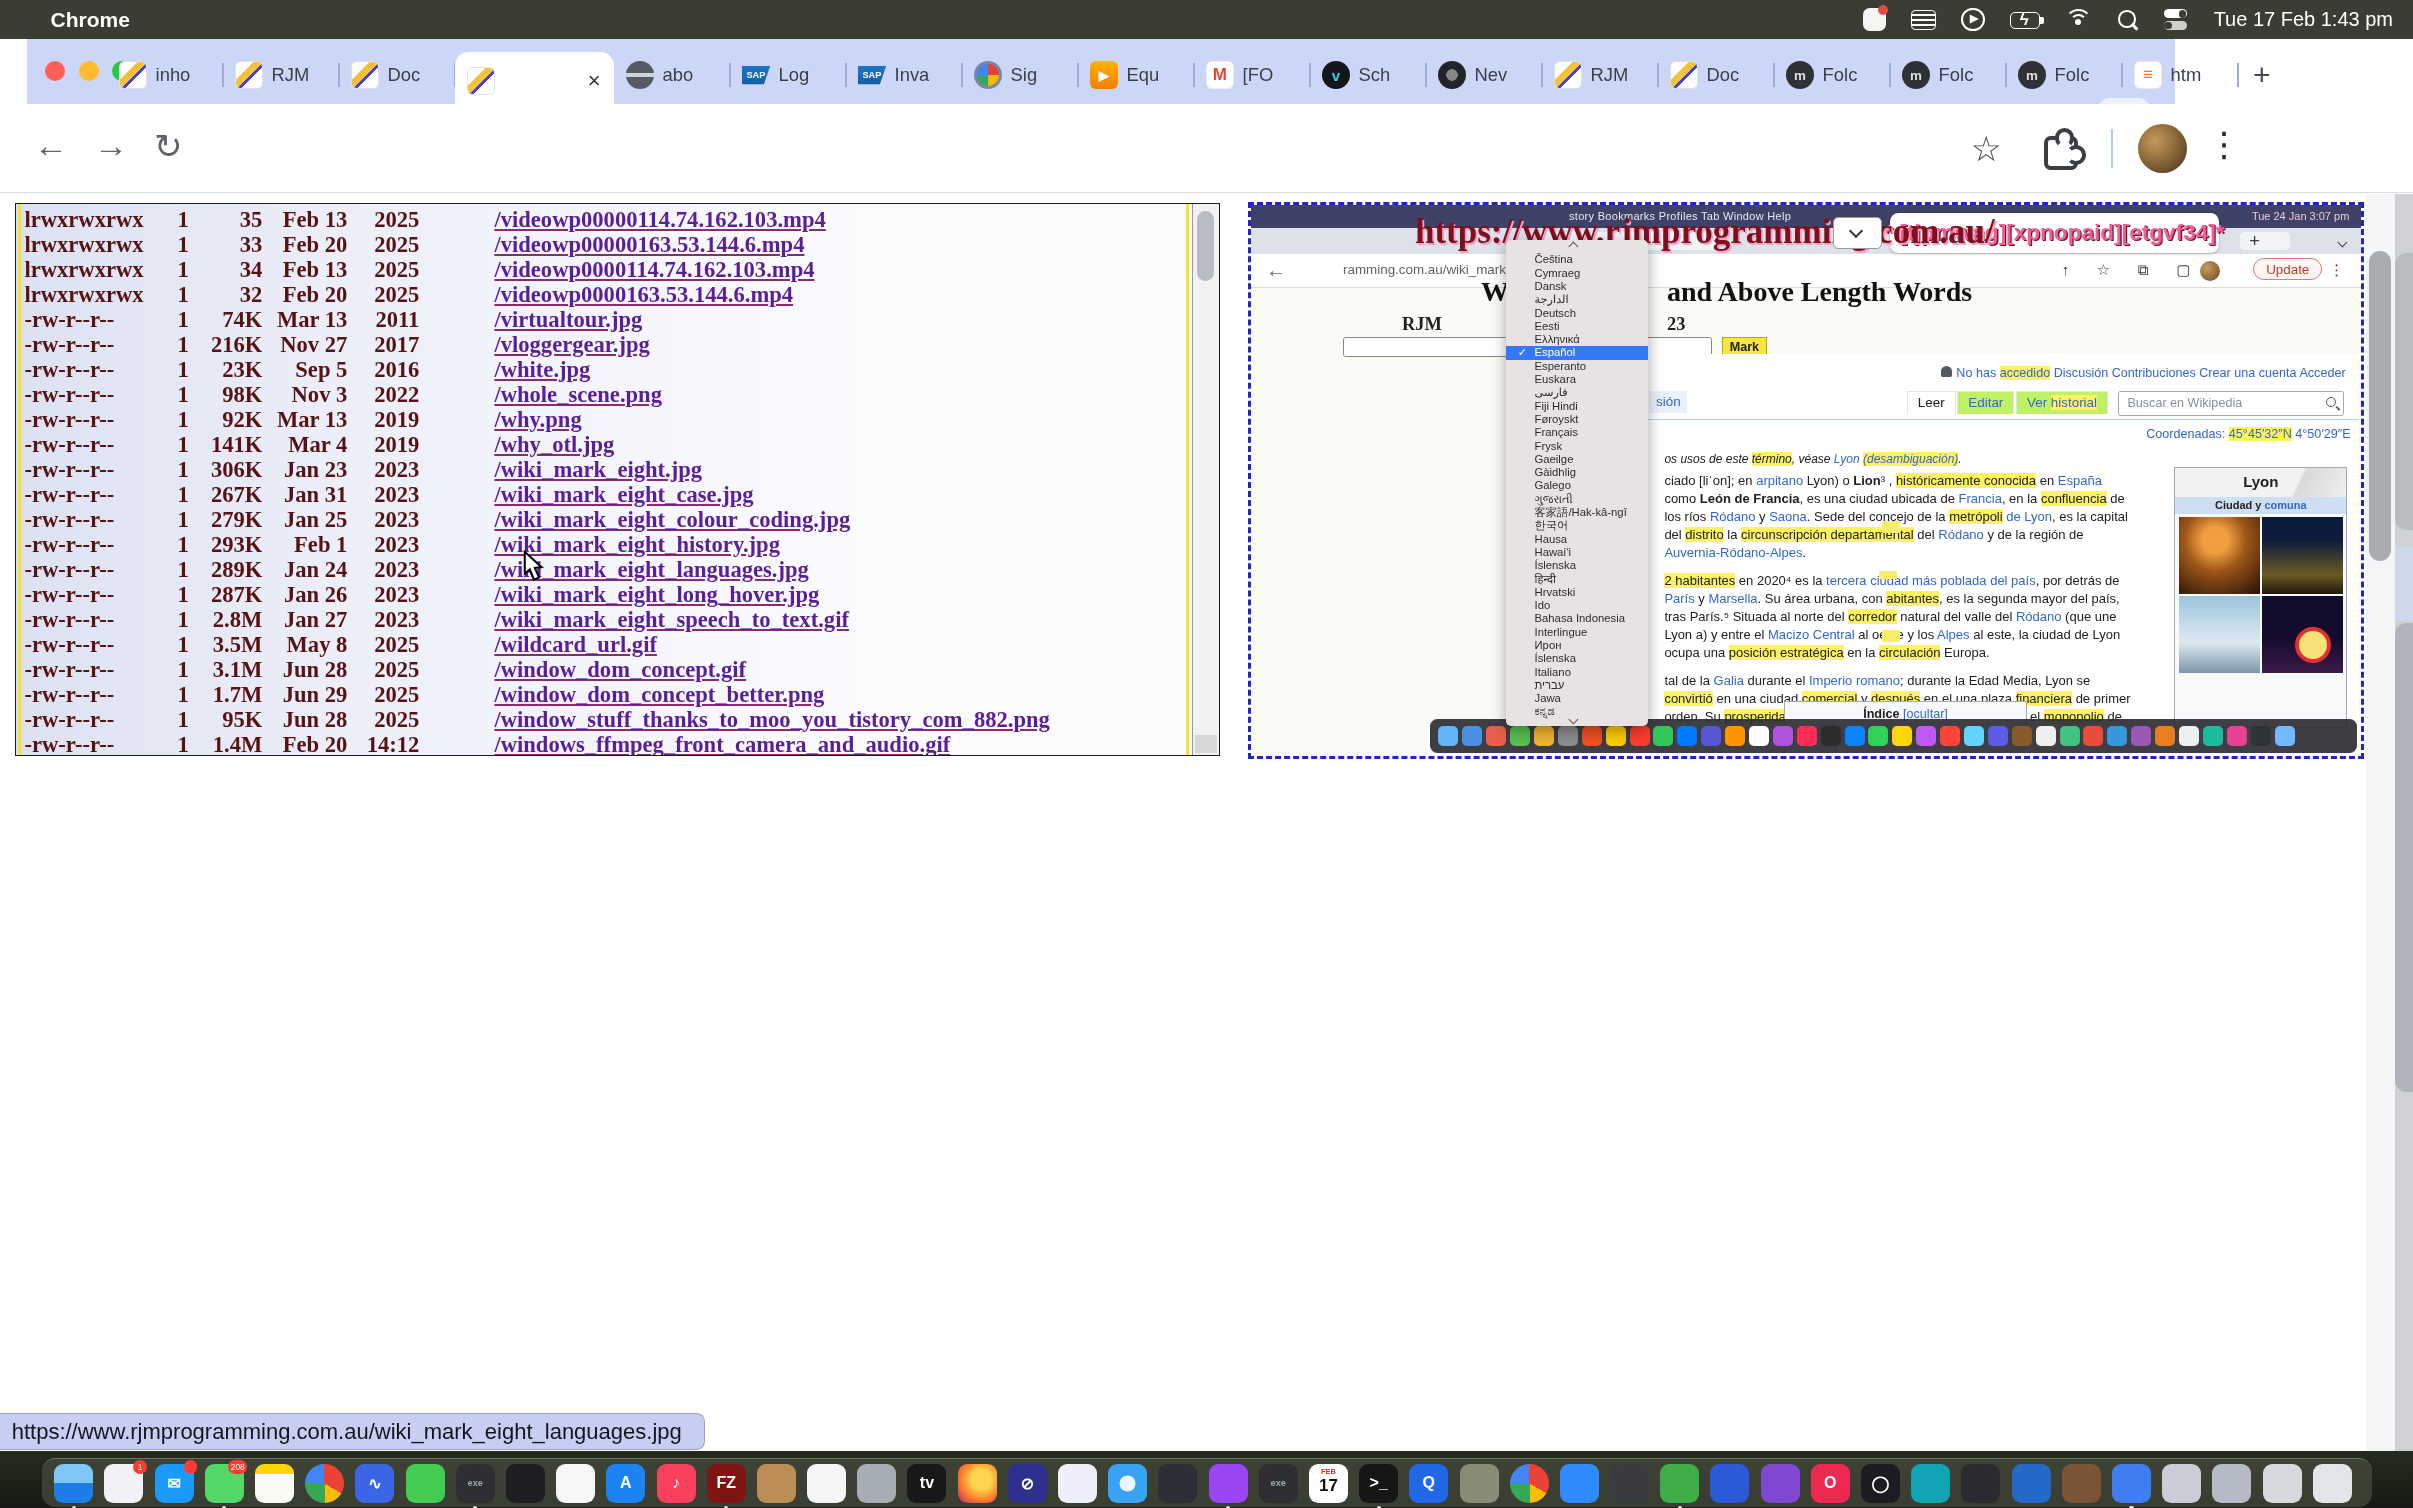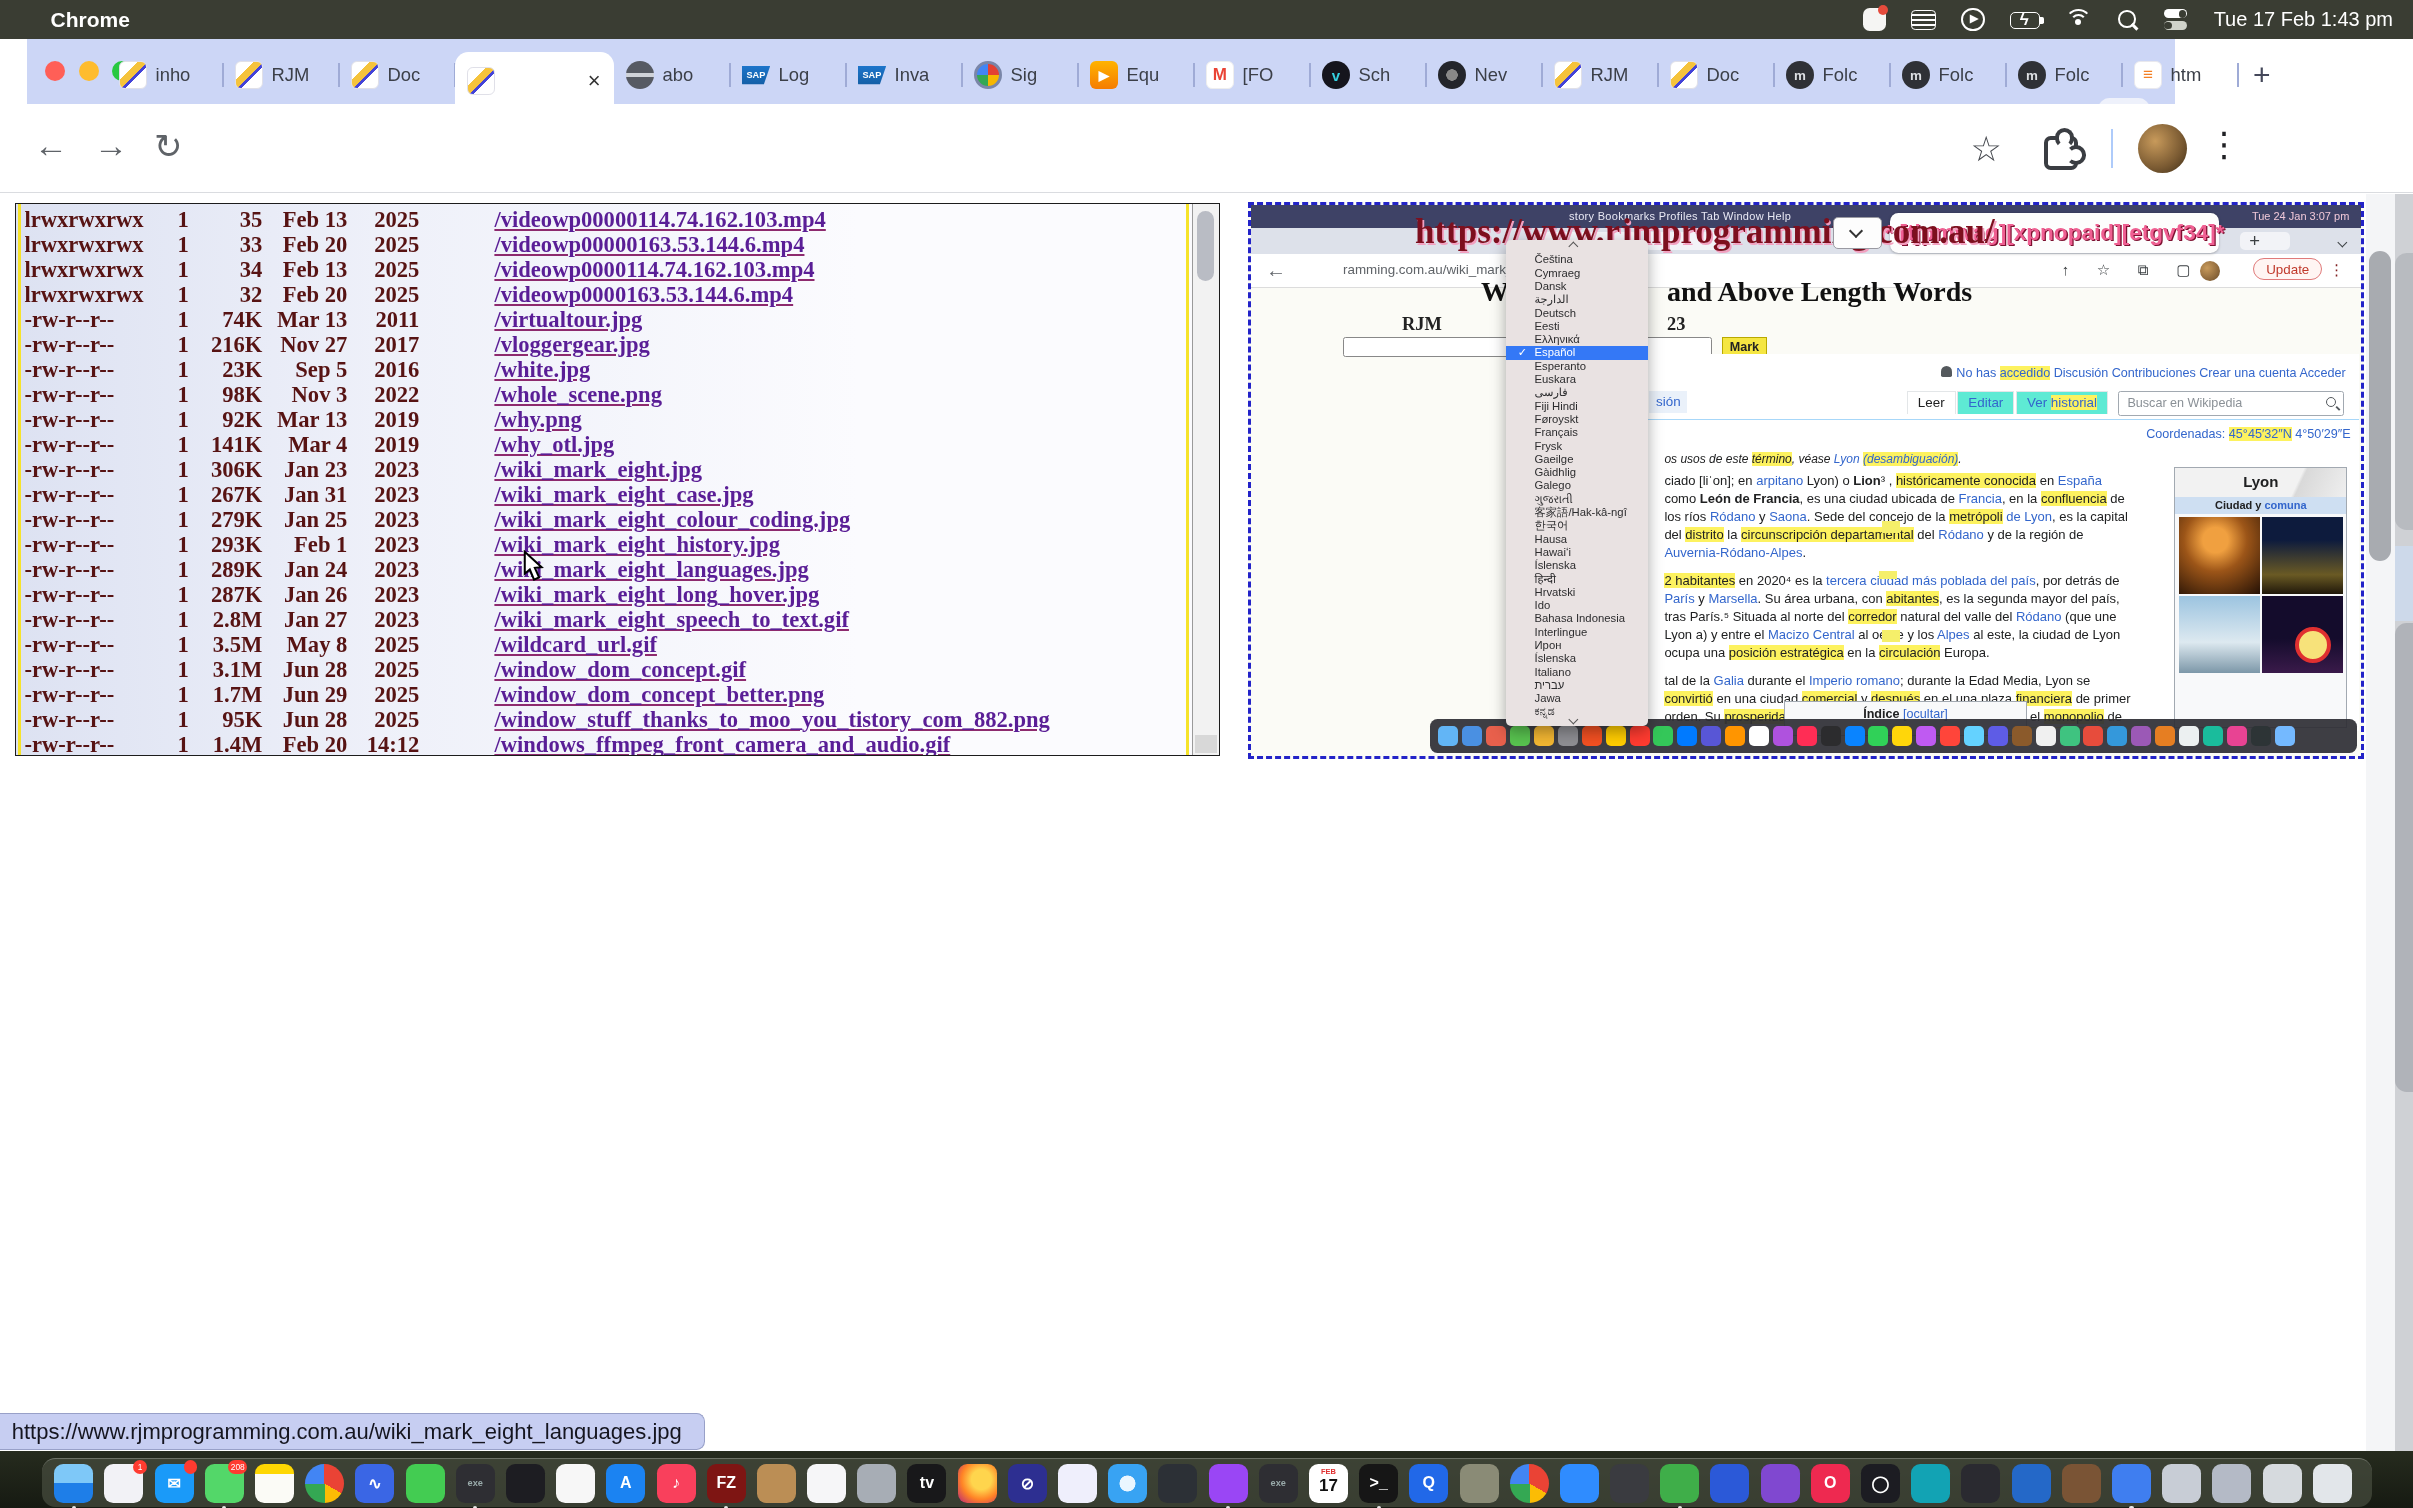--- a/index.html
+++ b/index.html
@@ -136,21 +136,21 @@
   #ov-sub { position:absolute; left:151px; top:109px; font-family:"Liberation Serif", serif; font-weight:bold; font-size:18.4px; color:#222; }
   #ov-sub23 { position:absolute; left:416px; top:109px; font-family:"Liberation Serif", serif; font-weight:bold; font-size:18.4px; color:#222; }
   #ov-input { position:absolute; left:92px; top:132px; width:369px; height:20px; background:#fff; border:1.3px solid #888; border-radius:2.5px; }
   #ov-mark { position:absolute; left:471px; top:132px; padding:1.7px 6.7px; background:#f5e642; border:0.8px solid #b9a900; font-size:12.6px; font-weight:bold; color:#222; }
 
   
   #wiki { position:absolute; left:394px; top:149px; width:714px; height:377px; background:#fff; border-left:0.8px solid #e5e5e5; }
   #wiki-userlinks { position:absolute; right:13.4px; top:11.7px; font-size:12.6px; color:#3366cc; white-space:nowrap; }
   #wiki-person { display:inline-block; width:11px; height:11px; background:#54595d; border-radius:50% 50% 1.7px 1.7px; margin-right:4.2px; }
   #wiki-tabs { position:absolute; right:251px; top:37px; display:flex; font-size:13.4px;align-items:flex-end; }
-  .wtab { padding:3.4px 10px; color:#3366cc; background:#5eead4; border:0.8px solid #e3e6e8; border-bottom:0; margin-left:1.7px; }
+  .wtab { padding:3.4px 10px; color:#3366cc; background:#bef264; border:0.8px solid #e3e6e8; border-bottom:0; margin-left:1.7px; }
   .wtab.on { background:#fff; color:#202122; }
   #wiki-tabfrag { position:absolute; left:3.4px; top:37px; padding:3.4px 6.7px; font-size:13.4px; color:#3366cc; background:#eaf1fa; }
   #wiki-search { position:absolute; right:15px; top:37px; width:226px; height:25px; border:1.3px solid #a2a9b1; border-radius:2.5px;
     background:#fff; font-size:12.6px; color:#8a9096; line-height:23.5px; padding-left:8.4px; }
   #wiki-search .mag { position:absolute; right:6.7px; top:5px; width:10px; height:10px; border:1.7px solid #54595d; border-radius:50%; }
   #wiki-search .mag::after { content:""; position:absolute; width:1.7px; height:5px; background:#54595d; left:9.2px; top:8.4px; transform:rotate(-45deg); }
   #wiki-body { position:absolute; left:0; top:65px; width:100%; height:312px; border-top:0.8px solid #a7d7f9; background:#fff; }
   #wiki-coords { position:absolute; right:8.4px; top:6.7px; font-size:12.6px; color:#3366cc; }
   #wiki-hat { position:absolute; left:18.4px; top:32px; font-size:12px; color:#202122; font-style:italic; width:469px; }
   #wiki-paras { position:absolute; left:18.4px; top:52px; width:468px; height:256px; overflow:hidden;

